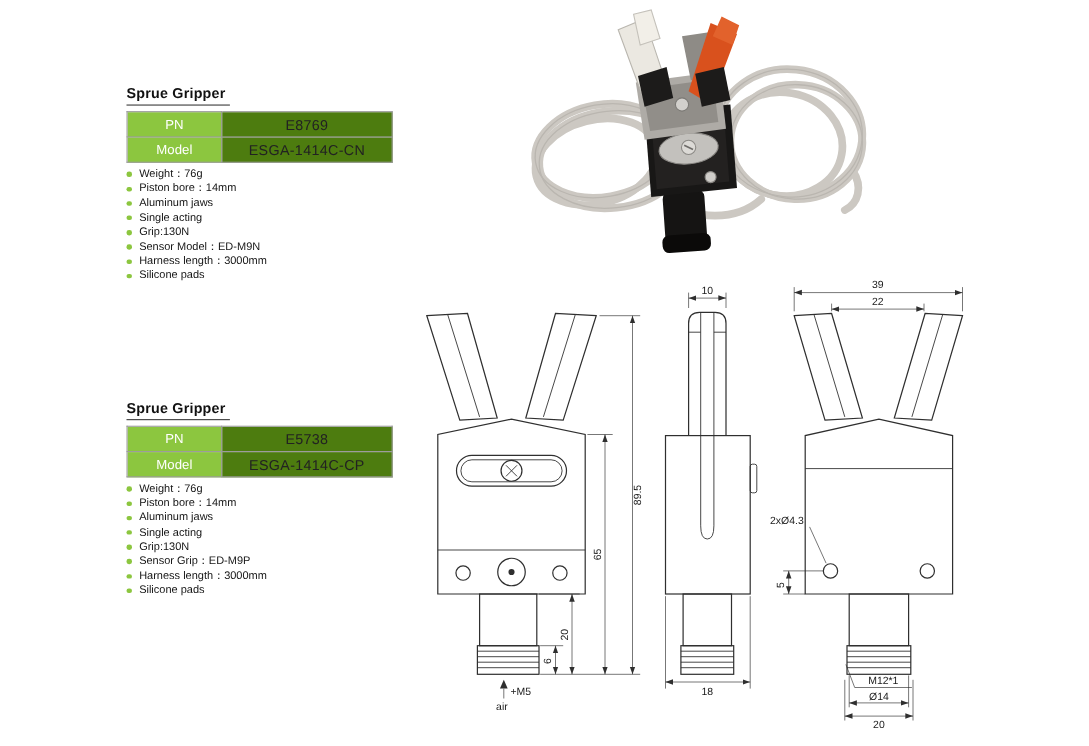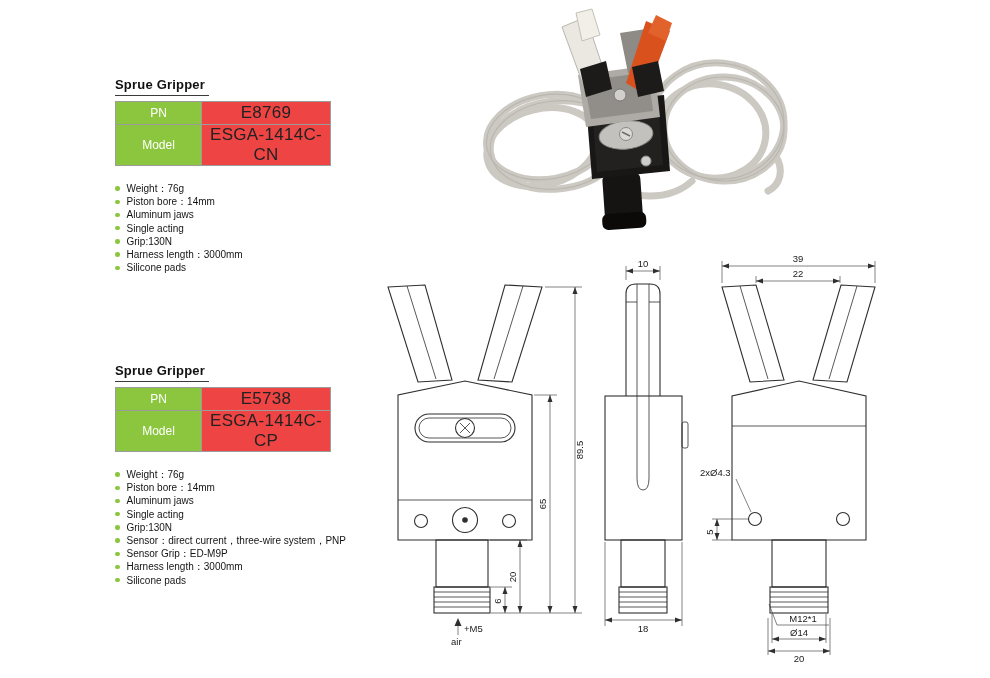--- a/index.html
+++ b/index.html
@@ -21,38 +21,38 @@
     display:inline-block;
     font-size:13px;
     color:#111;
     letter-spacing:.2px;
     border-bottom:1px solid #3a3a3a;
     padding:0 4px 3px 0;
     margin-bottom:5px;
     margin-top:20px;
   }
 
-  table.pn-table { border-collapse:collapse; margin-bottom:16px; }
+  table.pn-table { border-collapse:collapse; margin-bottom:4px; }
   table.pn-table td {
     border:1px solid #9c9c9c;
     text-align:center;
     vertical-align:middle;
     height:23px;
   }
   td.cell-label {
     width:86px;
     background:#8CC63F;
     color:#ffffff;
     font-size:12px;
   }
   td.cell-value {
-    width:129px;
-    background:#ef4444;
+    width:155px;
+    background:#4d7c0f;
     color:#222;
-    font-size:17px;
+    font-size:13px;
     letter-spacing:.3px;
   }
 
   ul.specs { list-style:none; }
   ul.specs li {
     display:flex;
     align-items:center;
     font-size:10px;
     line-height:13.2px;
     color:#141414;
@@ -118,20 +118,24 @@
       <li>
           <span class="dot"></span>
           <span>Single acting</span>
         </li>
       <li>
           <span class="dot"></span>
           <span>Grip:130N</span>
         </li>
       <li>
           <span class="dot"></span>
+          <span>Sensor Model：ED-M9N</span>
+        </li>
+      <li>
+          <span class="dot"></span>
           <span>Harness length：3000mm</span>
         </li>
       <li>
           <span class="dot"></span>
           <span>Silicone pads</span>
         </li>
     </ul>
   </section>
 
   <section class="product-block block-2">
@@ -161,24 +165,20 @@
           <span class="dot"></span>
           <span>Aluminum jaws</span>
         </li>
       <li>
           <span class="dot"></span>
           <span>Single acting</span>
         </li>
       <li>
           <span class="dot"></span>
           <span>Grip:130N</span>
-        </li>
-      <li>
-          <span class="dot"></span>
-          <span>Sensor：direct current，three-wire system，PNP</span>
         </li>
       <li>
           <span class="dot"></span>
           <span>Sensor Grip：ED-M9P</span>
         </li>
       <li>
           <span class="dot"></span>
           <span>Harness length：3000mm</span>
         </li>
       <li>

